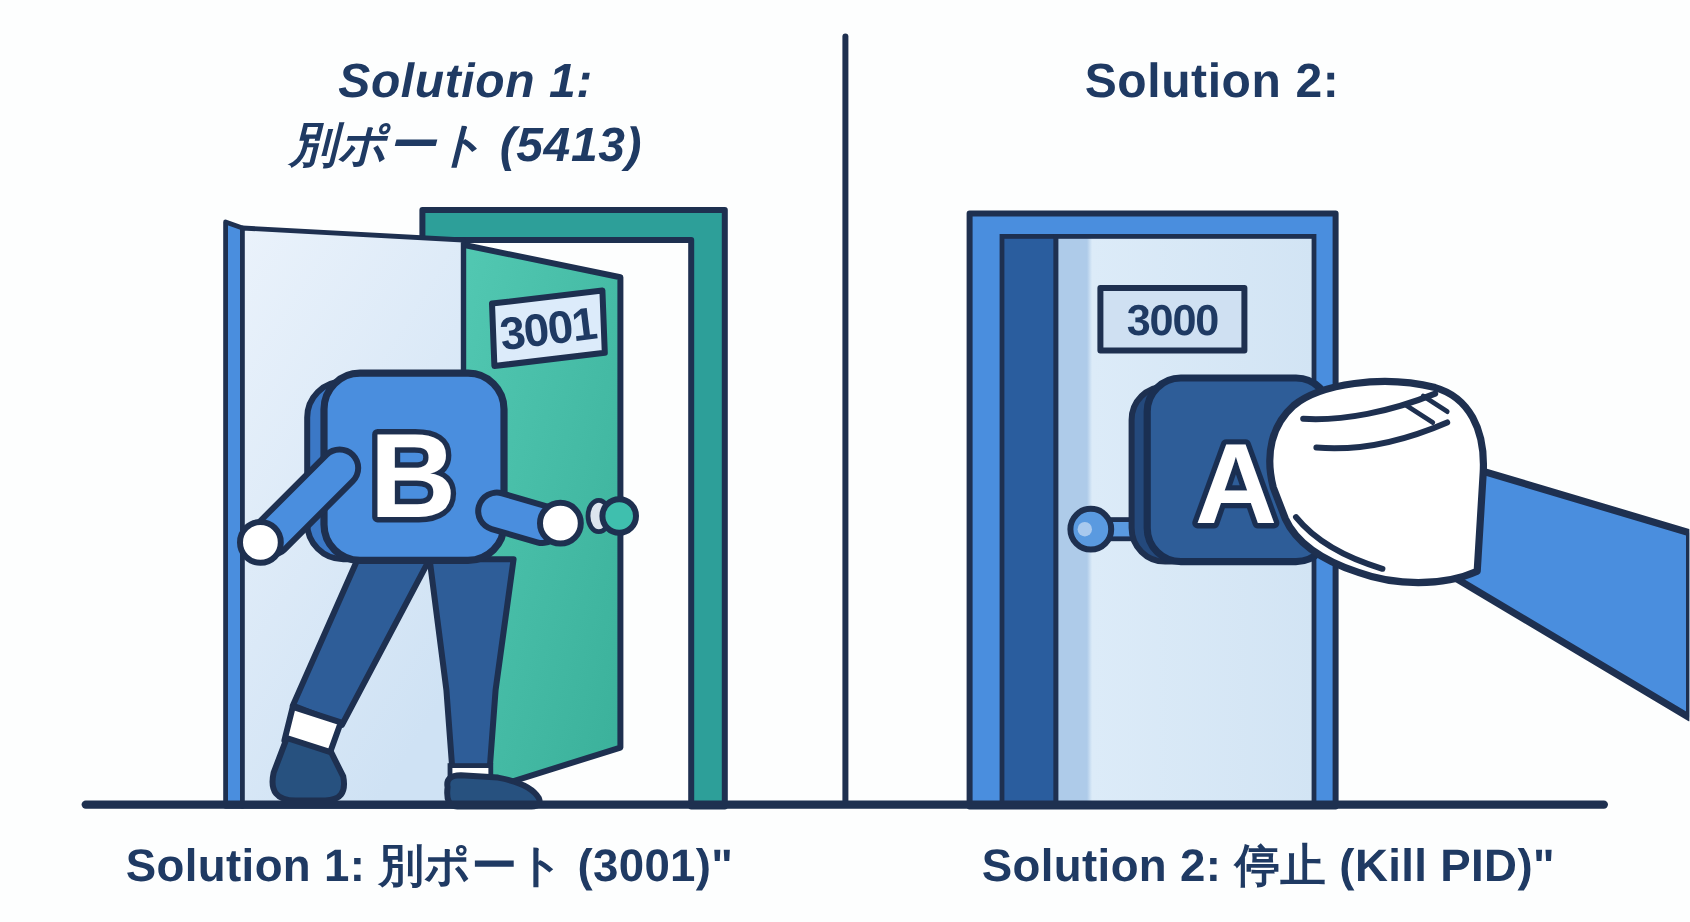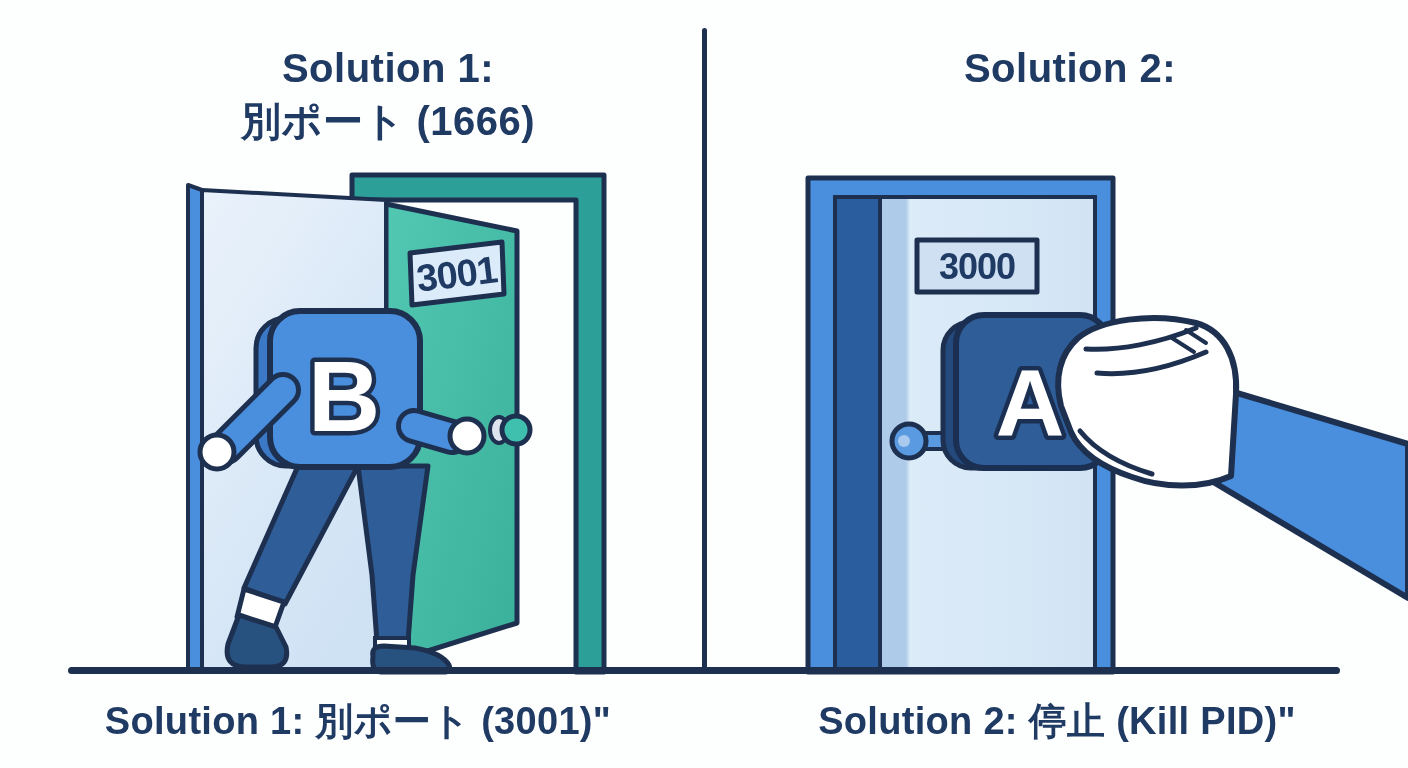--- a/index.html
+++ b/index.html
@@ -6,22 +6,22 @@
   body{
     width:1408px;height:768px;position:relative;overflow:hidden;
     background:#fdfefe;
     font-family:"Liberation Sans", sans-serif;
   }
   .title{
     position:absolute;top:42px;width:620px;
     text-align:center;font-size:40px;font-weight:800;line-height:1.32;
     color:#1f3a63;letter-spacing:.5px;
   }
-  #title-left{left:78px;}
-  #title-right{left:760px;}
+  #title-left{left:78px;font-style:italic;}
+  #title-right{left:700px;}
   .caption{
     position:absolute;top:696px;width:640px;
     text-align:center;font-size:38px;font-weight:800;
     color:#1f3a63;letter-spacing:.3px;
   }
   #caption-left{left:38px;}
   #caption-right{left:737px;}
   .divider{
     position:absolute;left:702px;top:28px;width:5px;height:644px;
     background:#1e3050;border-radius:3px;
@@ -143,20 +143,20 @@
     <path d="M448,474 C418,465 393,452 376,431" fill="none" stroke="#1e3050" stroke-width="5" stroke-linecap="round"></path>
     <path d="M468,338 L490,352 M482,330 L502,343" fill="none" stroke="#1e3050" stroke-width="4" stroke-linecap="round"></path>
   </g>
 </svg>
 
 <div class="divider"></div>
 <div class="ground"></div>
 
 <div class="title" id="title-left">
   <div>Solution 1:</div>
-  <div>別ポート (1666)</div>
+  <div>別ポート (5413)</div>
 </div>
 <div class="title" id="title-right">
   <div>Solution 2:</div>
 </div>
 
 <div class="caption" id="caption-left">Solution 1: 別ポート (3001)"</div>
 <div class="caption" id="caption-right">Solution 2: 停止 (Kill PID)"</div>
 
 </body></html>

